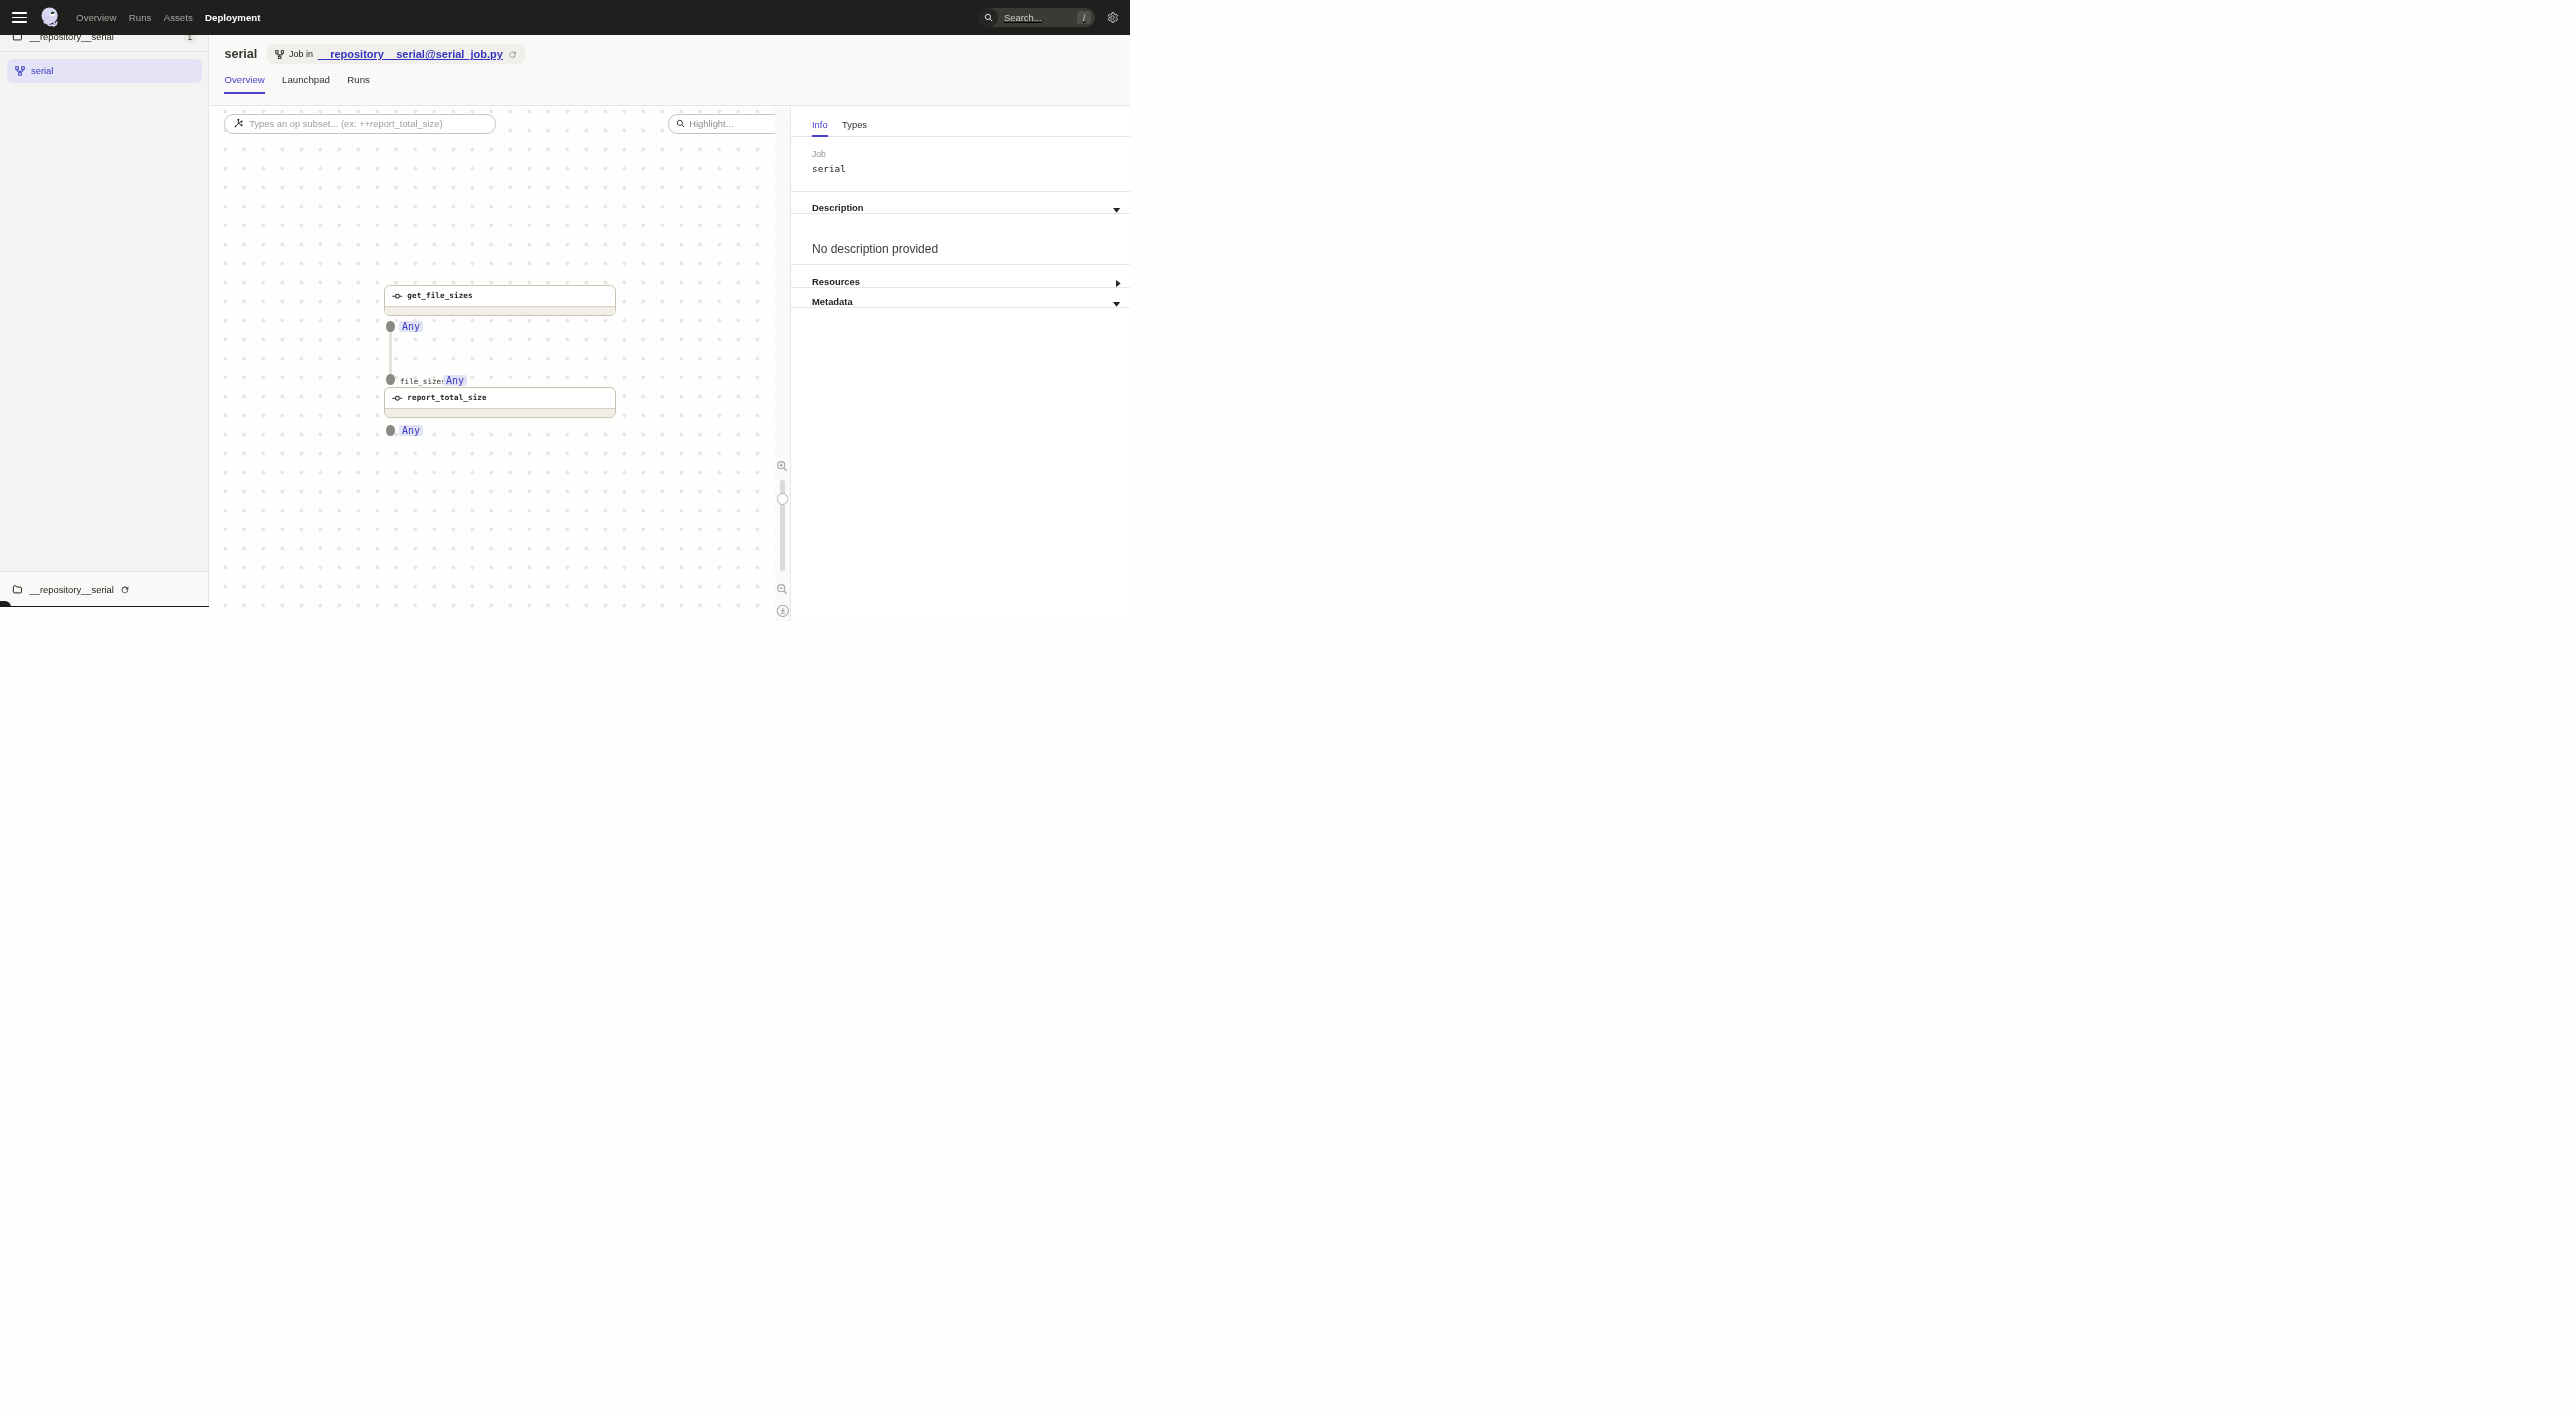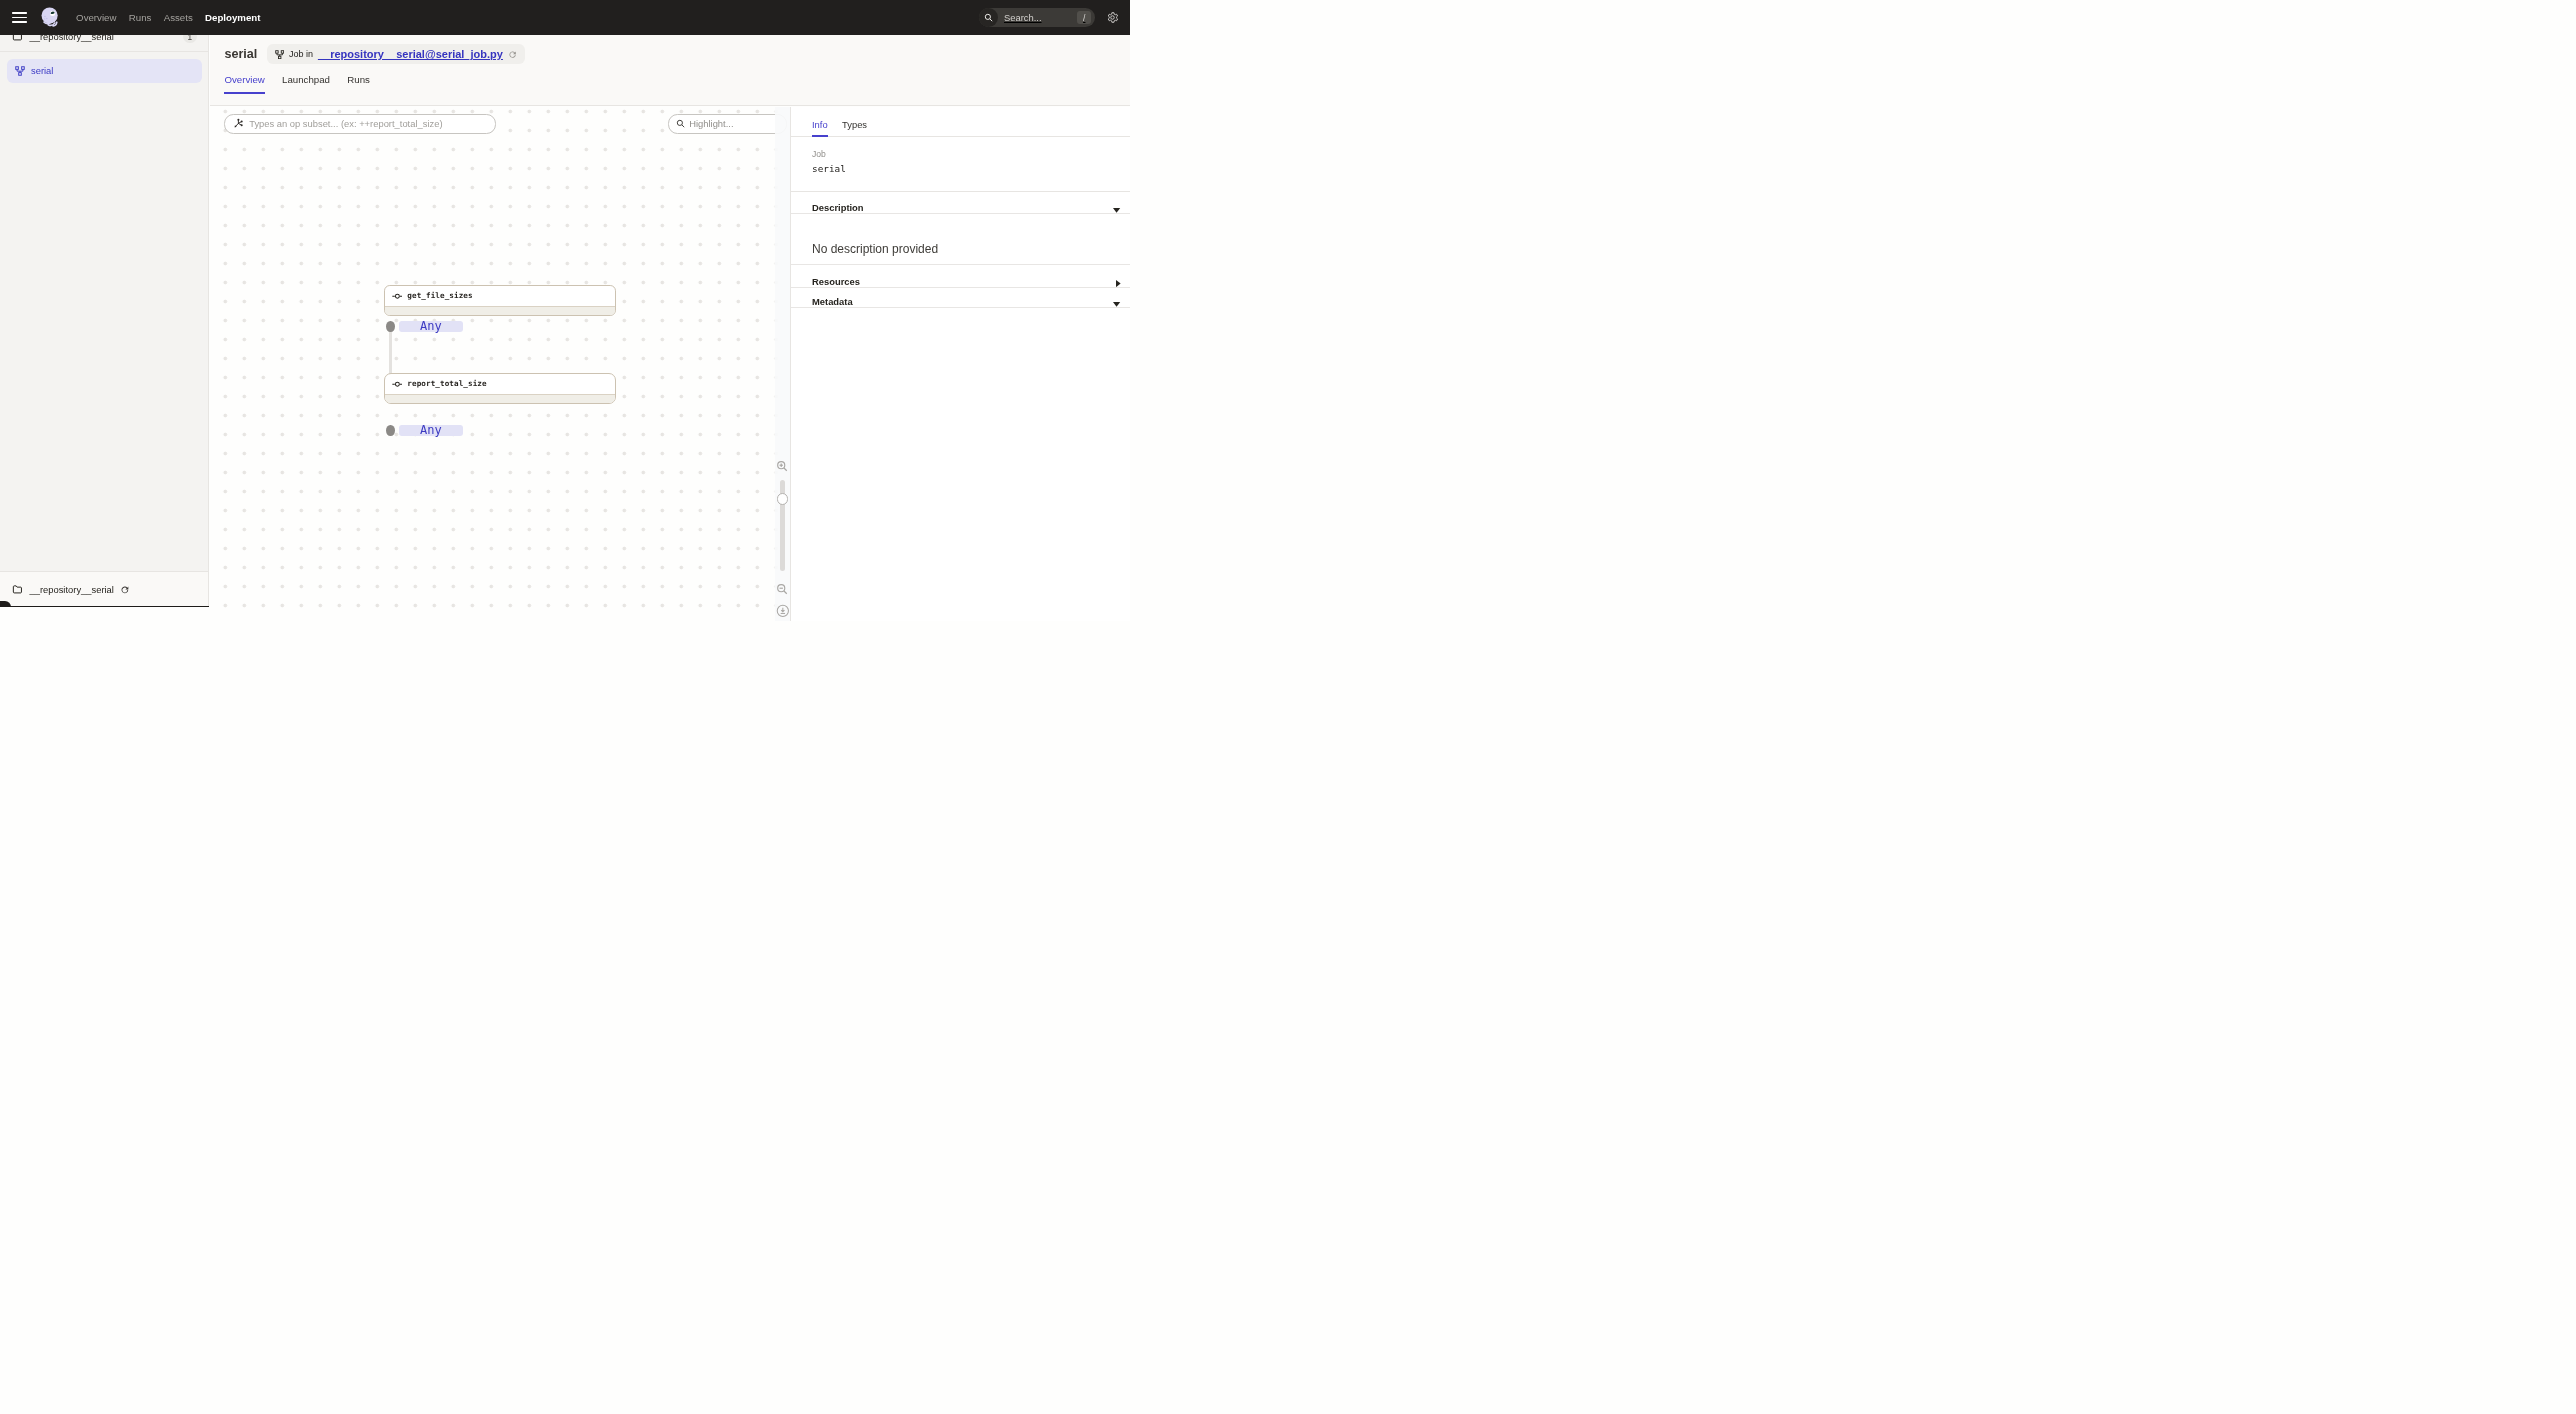--- a/index.html
+++ b/index.html
@@ -82,21 +82,21 @@
 
   .opnode { position:absolute; left:174px; width:232px; height:31px; background:#FFFFFF;
     border:1.1px solid #CCC2B1; border-radius:5.8px; cursor:pointer; overflow:hidden;
     display:flex; flex-direction:column; }
   .opnode .head { height:19.5px; display:flex; align-items:center; padding:0 6.5px; gap:5px; }
   .opnode .name { font-size:7.6px; color:#221F1B; font-weight:600; letter-spacing:0.1px; }
   .opnode .body { flex:1; background:#F0EEE7; border-top:0.7px solid #DAD2C4; }
 
   .port { position:absolute; width:8.6px; height:10.8px; border-radius:50%; background:#8B8986; }
   .type-badge { position:absolute; height:10.8px; background:#E2E2F6; border-radius:2.9px;
-    display:flex; align-items:center; padding:0 21px; font-size:12px; color:#3C3AC2;
+    display:flex; align-items:center; padding:0 3px; font-size:10px; color:#3C3AC2;
     font-family:"DejaVu Sans Mono", monospace; cursor:pointer; }
   .port-label { position:absolute; font-family:"DejaVu Sans Mono", monospace;
     font-size:7.6px; color:#33302B; }
   .edge { position:absolute; width:2.9px; border-radius:1.4px; background:#E4E2DF; }
 
   .zoom-strip { position:absolute; right:0; top:0; width:15px; height:100%;
     background:rgba(249,250,251,0.92); }
   .zoom-ctl { position:absolute; color:#A9A7A4; }
   .slider-track { position:absolute; right:5px; top:373px; width:5px; height:91px;
     background:#DCDAD8; border-radius:2.9px; cursor:pointer; }
@@ -260,21 +260,21 @@
     </div>
     <div class="body"></div>
   </div>
   <div class="port" style="left:176px; top:214px;"></div>
   <div class="type-badge" style="left:189px; top:214px;">Any</div>
 
   <div class="port" style="left:176px; top:267px;"></div>
   <span class="port-label" style="left:190px; top:270px;">file_sizes</span>
   <div class="type-badge" style="left:233px; top:268px;">Any</div>
 
-  <div class="opnode" style="top:266px;border-radius:7px;">
+  <div class="opnode" style="top:280px;">
     <div class="head">
       <svg width="10.8" height="6.5" viewBox="0 0 16 9" fill="none" stroke="#221F1B" stroke-width="1.5">
         <line x1="0.5" y1="4.5" x2="4.2" y2="4.5"></line>
           <circle cx="8" cy="4.5" r="2.9"></circle>
           <line x1="11.8" y1="4.5" x2="15.5" y2="4.5"></line>
       </svg>
       <span class="name mono">report_total_size</span>
     </div>
     <div class="body"></div>
   </div>

